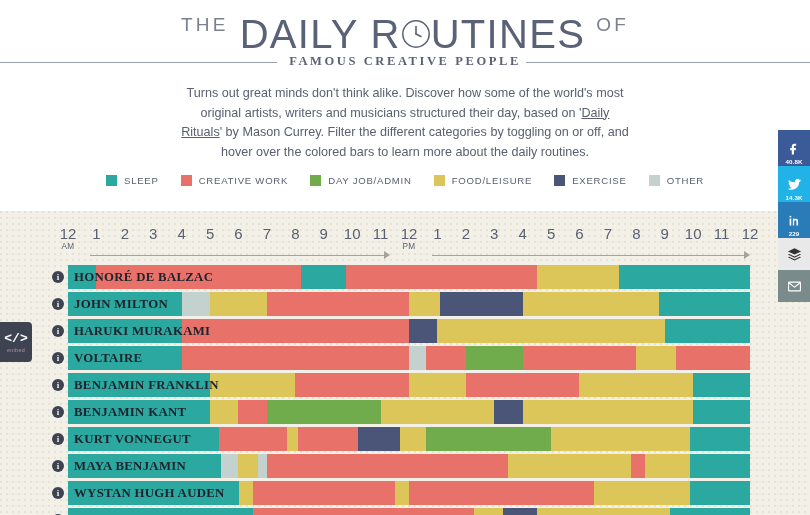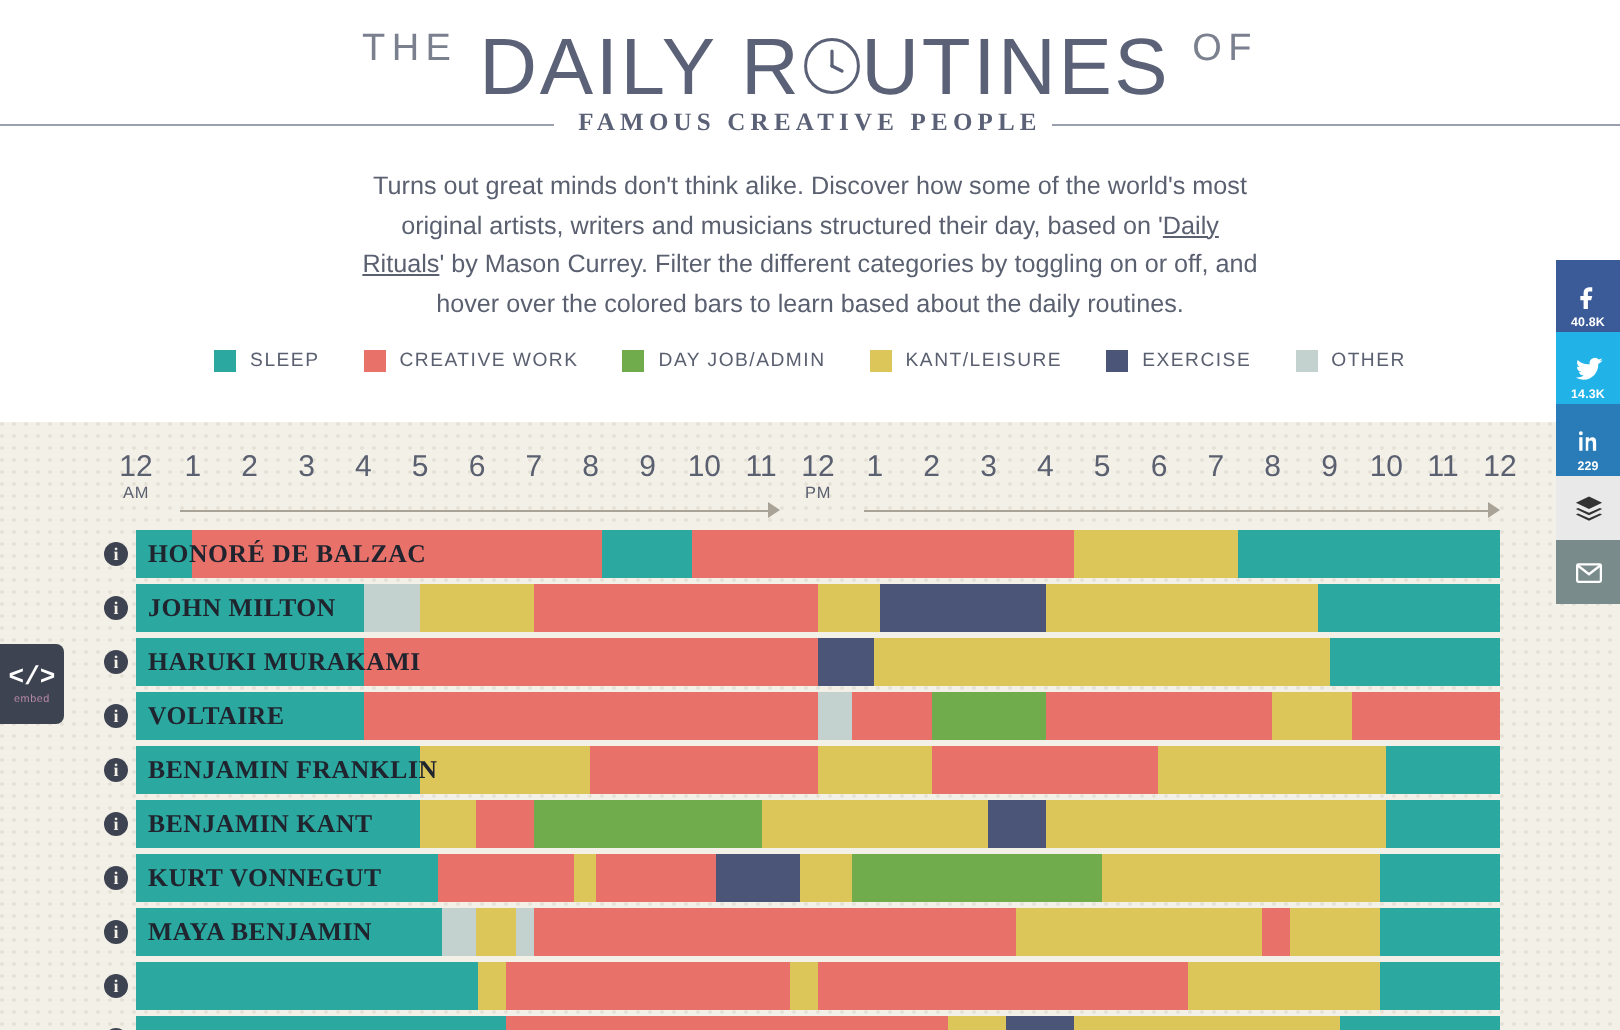--- a/index.html
+++ b/index.html
@@ -126,38 +126,38 @@
               <line x1="15" y1="15" x2="15" y2="7.5" stroke="#5b6176" stroke-width="1.6" stroke-linecap="round"></line>
               <line x1="15" y1="15" x2="20" y2="17.5" stroke="#5b6176" stroke-width="1.6" stroke-linecap="round"></line>
             </svg></span><span>UTINES</span></span>
       <span class="t-small">OF</span>
     </div>
 
     <div class="subrule">
       <span>FAMOUS CREATIVE PEOPLE</span>
     </div>
 
-    <p class="desc"><span>Turns out great minds don't think alike. Discover how some of the world's most original artists, writers and musicians structured their day, based on '</span><a href="#">Daily Rituals</a><span>' by Mason Currey. Filter the different categories by toggling on or off, and hover over the colored bars to learn based about the daily routines.</span></p>
+    <p class="desc"><span>Turns out great minds don't think alike. Discover how some of the world's most original artists, writers and musicians structured their day, based on '</span><a href="#">Daily Rituals</a><span>' by Mason Currey. Filter the different categories by toggling on or off, and hover over the colored bars to learn more about the daily routines.</span></p>
 
     <div class="legend" id="legend">
         <div class="legend-item">
           <span class="sw" style="background: rgb(43, 168, 159);"></span>
           <span class="legend-label">SLEEP</span>
         </div>
         <div class="legend-item">
           <span class="sw" style="background: rgb(232, 113, 106);"></span>
           <span class="legend-label">CREATIVE WORK</span>
         </div>
         <div class="legend-item">
           <span class="sw" style="background: rgb(113, 172, 76);"></span>
           <span class="legend-label">DAY JOB/ADMIN</span>
         </div>
         <div class="legend-item">
           <span class="sw" style="background: rgb(221, 198, 89);"></span>
-          <span class="legend-label">KANT/LEISURE</span>
+          <span class="legend-label">FOOD/LEISURE</span>
         </div>
         <div class="legend-item">
           <span class="sw" style="background: rgb(74, 85, 120);"></span>
           <span class="legend-label">EXERCISE</span>
         </div>
         <div class="legend-item">
           <span class="sw" style="background: rgb(195, 210, 206);"></span>
           <span class="legend-label">OTHER</span>
         </div>
       </div>
@@ -318,20 +318,21 @@
           <div class="info-ico">i</div>
           <div class="bar">
             <div class="seg" title="SLEEP" style="width: 25%; background: rgb(43, 168, 159);"></div>
             <div class="seg" title="FOOD/LEISURE" style="width: 2.08333%; background: rgb(221, 198, 89);"></div>
             <div class="seg" title="CREATIVE WORK" style="width: 20.8333%; background: rgb(232, 113, 106);"></div>
             <div class="seg" title="FOOD/LEISURE" style="width: 2.08333%; background: rgb(221, 198, 89);"></div>
             <div class="seg" title="CREATIVE WORK" style="width: 27.0833%; background: rgb(232, 113, 106);"></div>
             <div class="seg" title="FOOD/LEISURE" style="width: 14.1667%; background: rgb(221, 198, 89);"></div>
             <div class="seg" title="SLEEP" style="width: 8.75%; background: rgb(43, 168, 159);"></div>
           </div>
+          <div class="name">WYSTAN HUGH AUDEN</div>
         </div>
         <div class="row">
           <div class="info-ico">i</div>
           <div class="bar">
             <div class="seg" title="SLEEP" style="width: 27.0833%; background: rgb(43, 168, 159);"></div>
             <div class="seg" title="CREATIVE WORK" style="width: 32.5%; background: rgb(232, 113, 106);"></div>
             <div class="seg" title="FOOD/LEISURE" style="width: 4.16667%; background: rgb(221, 198, 89);"></div>
             <div class="seg" title="EXERCISE" style="width: 5%; background: rgb(74, 85, 120);"></div>
             <div class="seg" title="FOOD/LEISURE" style="width: 19.5833%; background: rgb(221, 198, 89);"></div>
             <div class="seg" title="SLEEP" style="width: 11.6667%; background: rgb(43, 168, 159);"></div>

